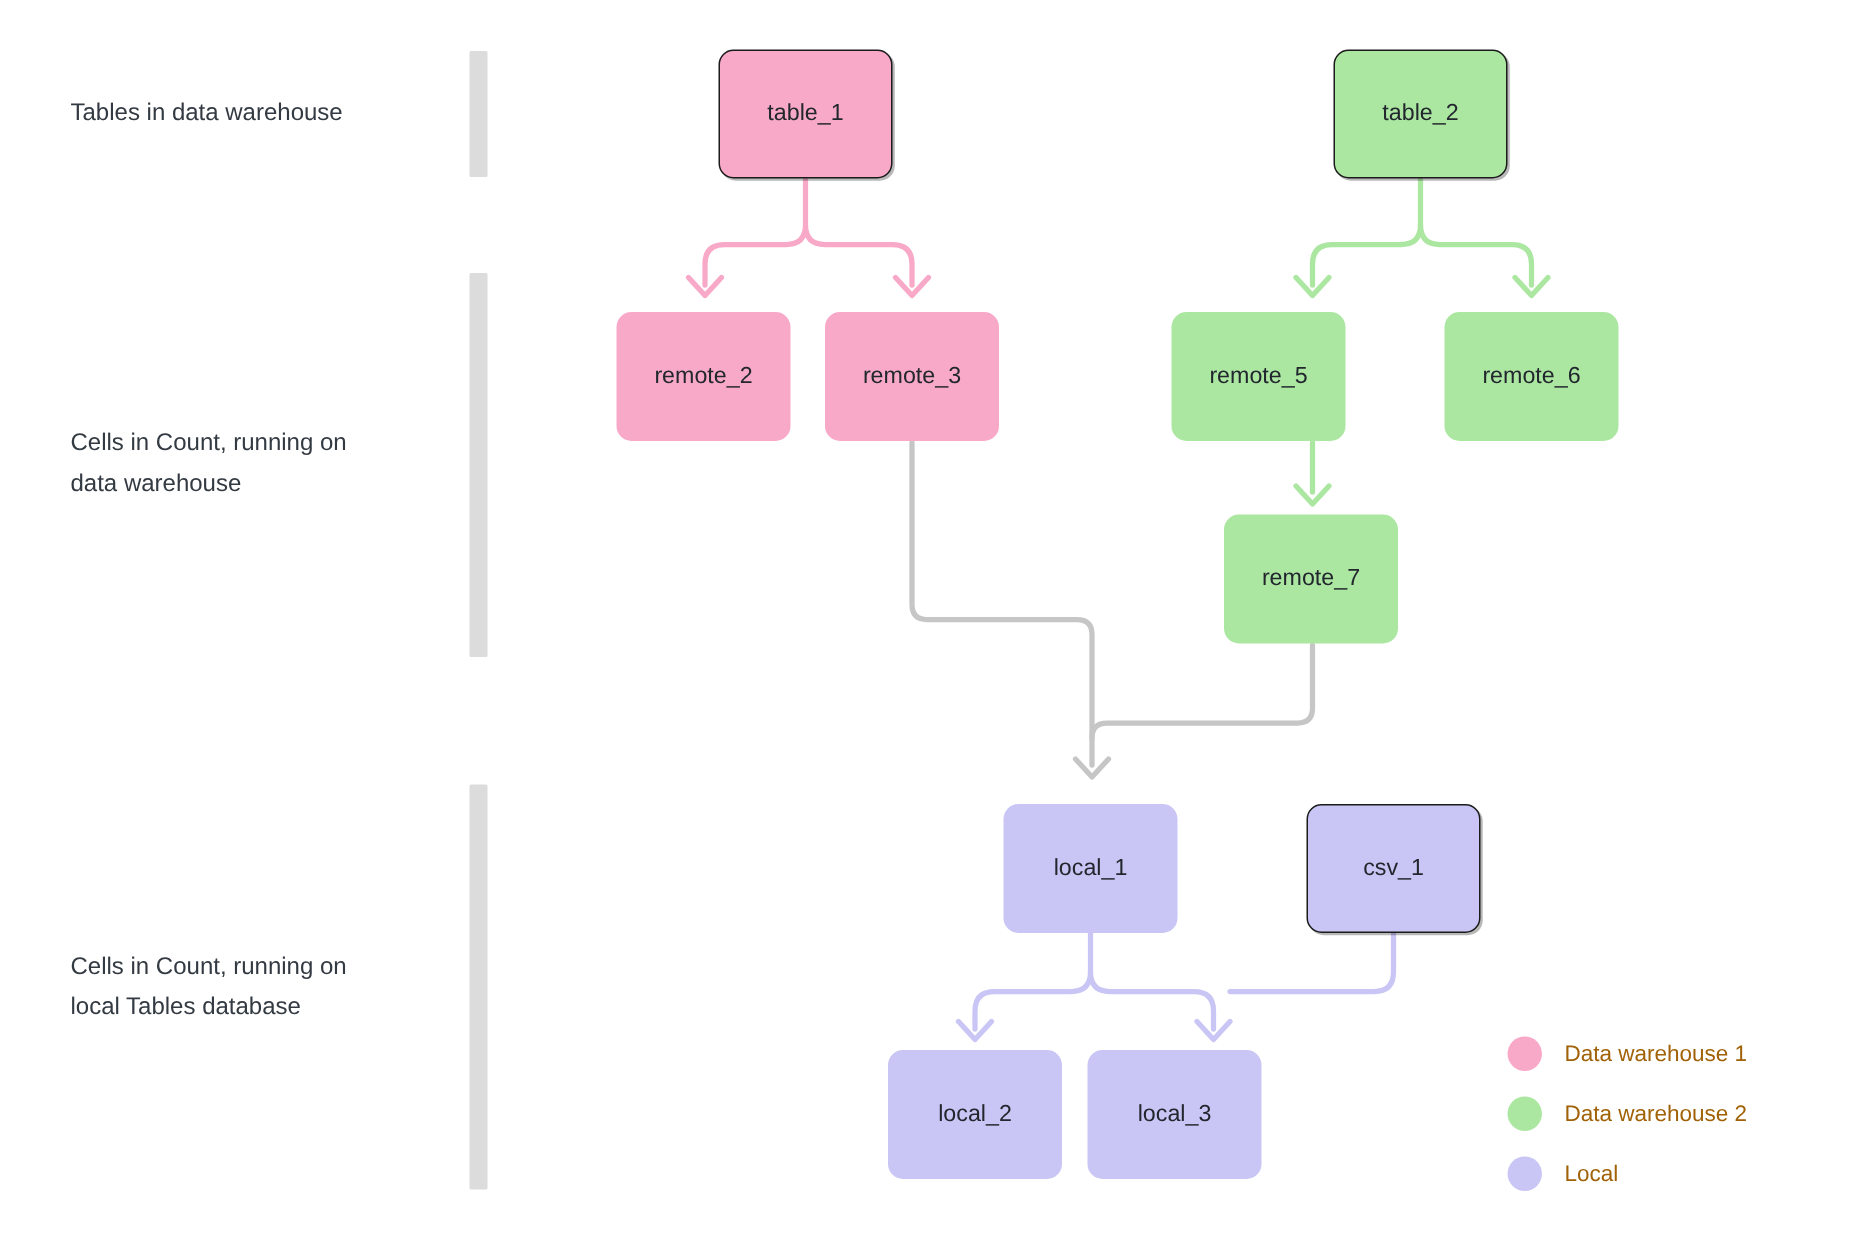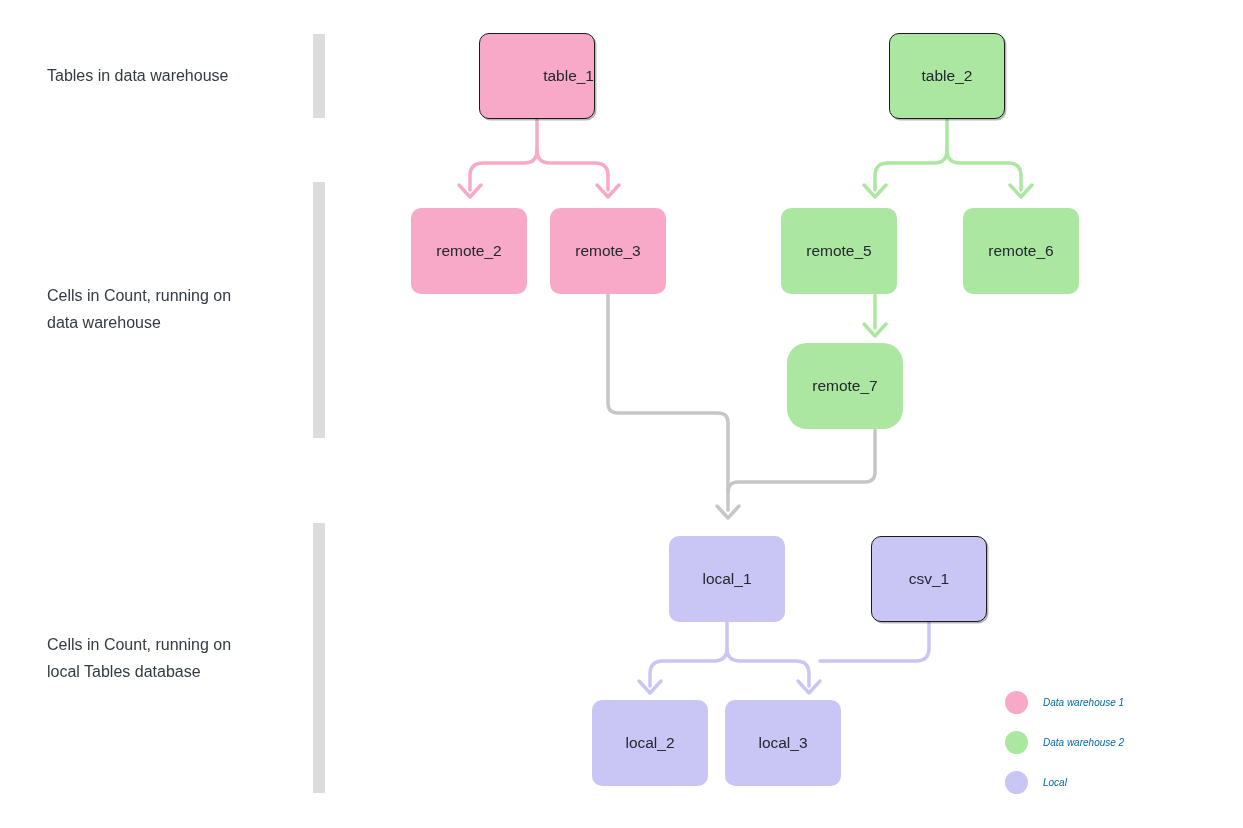--- a/index.html
+++ b/index.html
@@ -83,24 +83,23 @@
   }
   .legend-swatch {
     width: 23px; height: 23px;
     border-radius: 50%;
     flex: 0 0 auto;
   }
   .legend-swatch.pink   { background: #F9A9C8; }
   .legend-swatch.green  { background: #ACE7A2; }
   .legend-swatch.purple { background: #C9C6F5; }
   .legend-label {
-    font-size: 10px;
-    color: #0369a1;
+    font-size: 15px;
+    color: #a16207;
     white-space: nowrap;
-    font-style: italic;
   }
 </style>
 </head>
 <body>
 
 <div class="canvas">
 
   <svg class="edges" viewBox="0 0 1243 828">
 
     <g>
@@ -156,40 +155,40 @@
   </div>
   <div class="row-label label-2">
     <div>Cells in Count, running on</div>
     <div>data warehouse</div>
   </div>
   <div class="row-label label-3">
     <div>Cells in Count, running on</div>
     <div>local Tables database</div>
   </div>
 
-  <div class="node pink bordered" style="left:479px; top:33px;justify-content:flex-end;">
+  <div class="node pink bordered" style="left:479px; top:33px;">
     <span>table_1</span>
   </div>
   <div class="node green bordered" style="left:889px; top:33px;">
     <span>table_2</span>
   </div>
 
   <div class="node pink" style="left:411px; top:208px;">
     <span>remote_2</span>
   </div>
   <div class="node pink" style="left:550px; top:208px;align-items:center;">
     <span>remote_3</span>
   </div>
   <div class="node green" style="left:781px; top:208px;">
     <span>remote_5</span>
   </div>
   <div class="node green" style="left:963px; top:208px;">
     <span>remote_6</span>
   </div>
-  <div class="node green" style="left:787px; top:343px;border-radius:20px;">
+  <div class="node green" style="left:816px; top:343px;">
     <span>remote_7</span>
   </div>
 
   <div class="node purple" style="left:669px; top:536px;">
     <span>local_1</span>
   </div>
   <div class="node purple bordered" style="left:871px; top:536px;">
     <span>csv_1</span>
   </div>
   <div class="node purple" style="left:592px; top:700px;">

